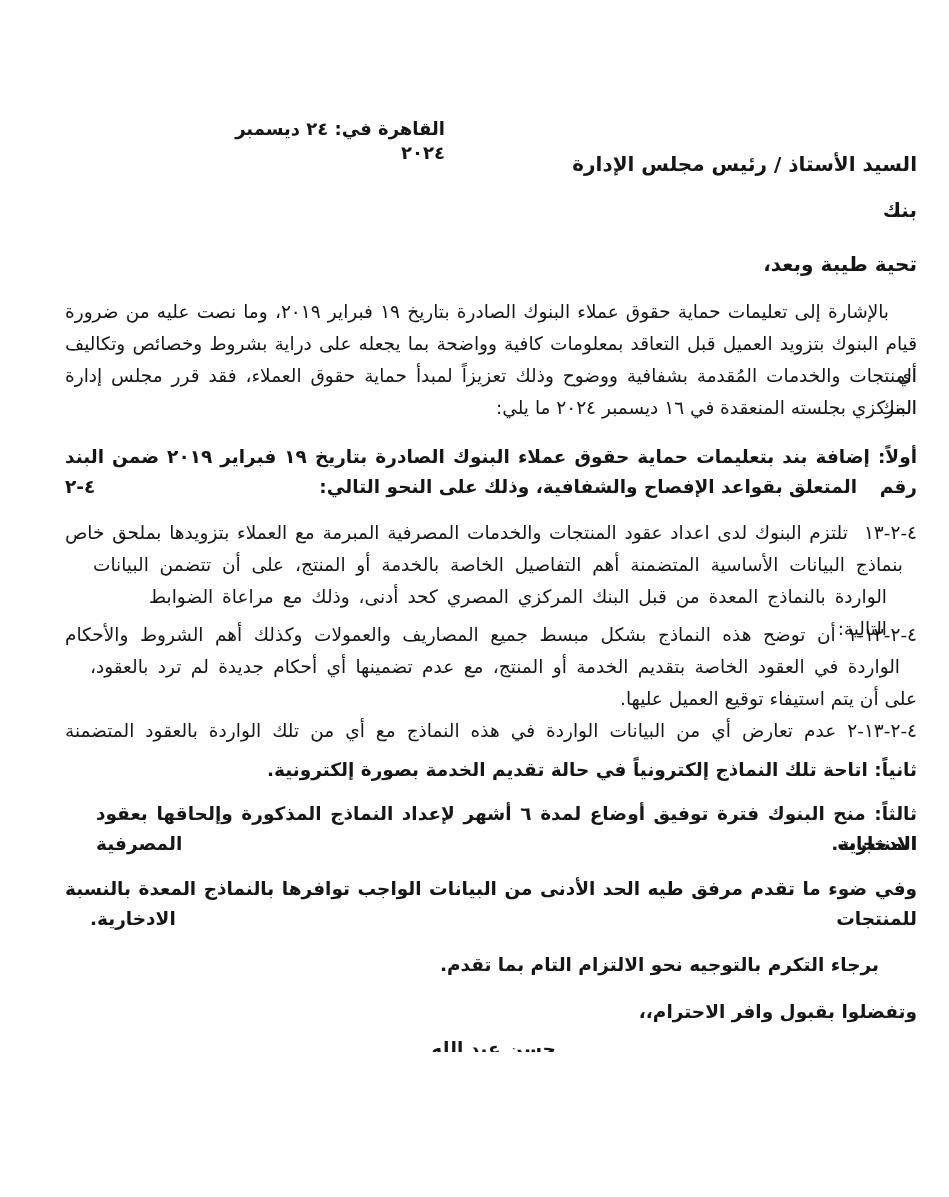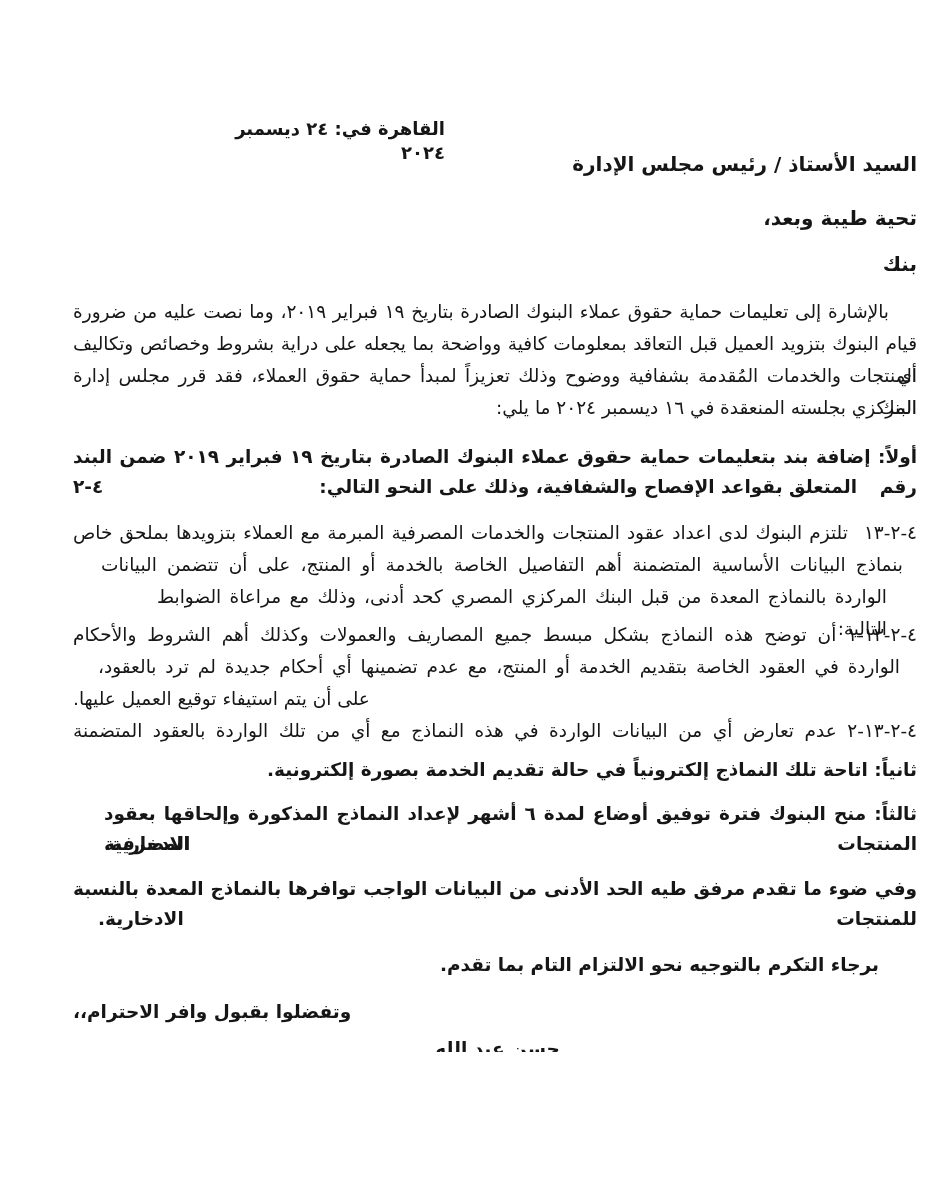--- a/index.html
+++ b/index.html
@@ -10,30 +10,30 @@
     color:#161616;
     font-family:"DejaVu Sans", sans-serif;
     overflow:hidden;
   }
   .date{
     position:absolute;left:195px;top:117px;width:250px;
     direction:rtl;text-align:right;
     font-weight:bold;font-size:18px;line-height:24px;
   }
   .content{
-    position:absolute;top:0;right:0;left:8px;
+    position:absolute;top:0;right:0;left:0;
     padding:148px 32px 0 65px;
     direction:rtl;
   }
   .h{font-weight:bold;font-size:20px;line-height:32px;height:32px;text-align:right;}
   .ln{font-size:18.5px;line-height:32px;height:32px;font-weight:400;}
   .lnb{font-size:18.5px;line-height:30px;height:30px;font-weight:bold;}
   .jl{text-align:justify;text-align-last:justify;}
   .tr{}
-  .tc{text-align:left;}
+  .tc{text-align:right;}
   .tl{text-align:left;}
   .num{display:inline-block;margin-left:16px;}
   
   .b-bank{margin-top:14px;}
   .b-salut{margin-top:22px;}
   .b-intro{margin-top:16px;}
   .b-first{margin-top:18px;}
   .b-c13{margin-top:15px;}
   .b-c131{margin-top:6px;}
   .b-c132{margin-top:0px;}
@@ -56,22 +56,22 @@
 </head>
 <body>
 
 <div class="page">
 
   <div class="date">القاهرة في: ٢٤ ديسمبر ٢٠٢٤</div>
 
   <div class="content">
 
     <div class="h">السيد الأستاذ / رئيس مجلس الإدارة</div>
+    <div class="h b-bank">بنك</div>
     <div class="h b-salut">تحية طيبة وبعد،</div>
-    <div class="h b-bank">بنك</div>
 
     <div class="b-intro">
       <div class="ln jl ind-first">بالإشارة إلى تعليمات حماية حقوق عملاء البنوك الصادرة بتاريخ ١٩ فبراير ٢٠١٩، وما نصت عليه من ضرورة</div>
       <div class="ln jl">قيام البنوك بتزويد العميل قبل التعاقد بمعلومات كافية وواضحة بما يجعله على دراية بشروط وخصائص وتكاليف أي</div>
       <div class="ln jl">المنتجات والخدمات المُقدمة بشفافية ووضوح وذلك تعزيزاً لمبدأ حماية حقوق العملاء، فقد قرر مجلس إدارة البنك</div>
       <div class="ln tr">المركزي بجلسته المنعقدة في ١٦ ديسمبر ٢٠٢٤ ما يلي:</div>
     </div>
 
     <div class="b-first">
       <div class="lnb jl">أولاً: إضافة بند بتعليمات حماية حقوق عملاء البنوك الصادرة بتاريخ ١٩ فبراير ٢٠١٩ ضمن البند رقم ٤-٢</div>

